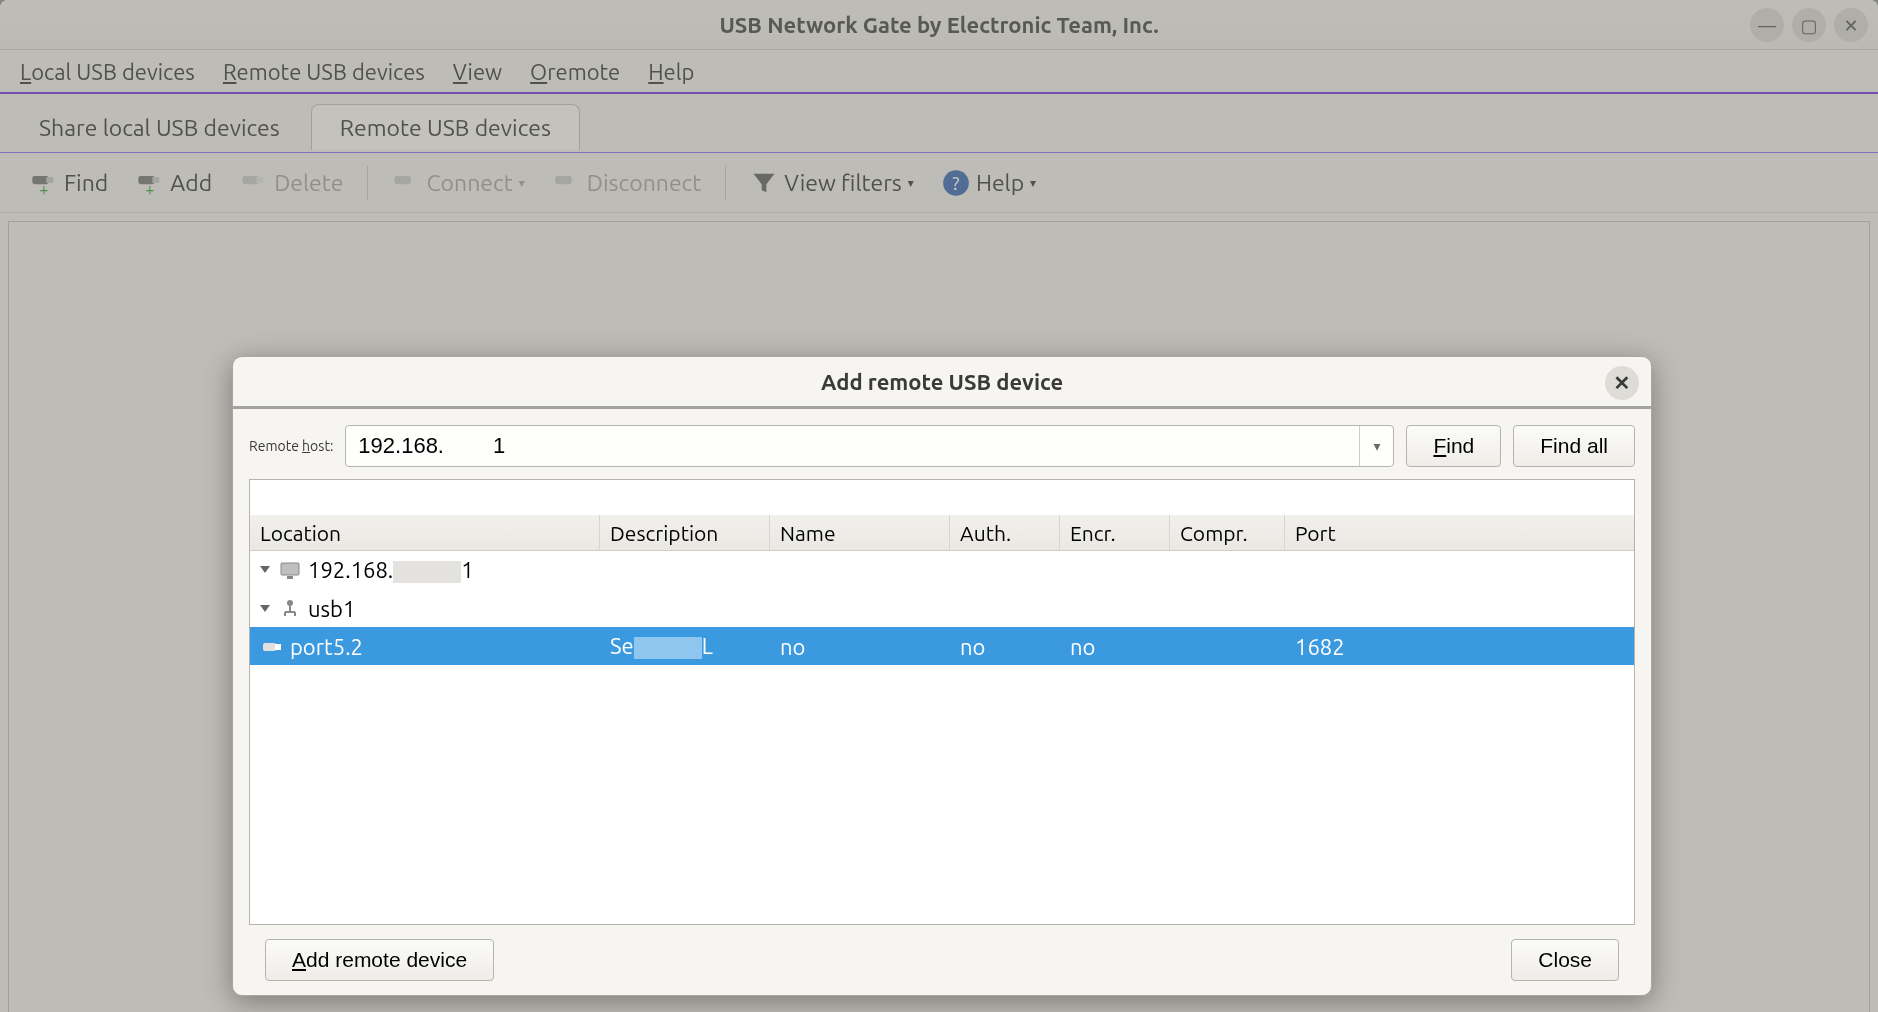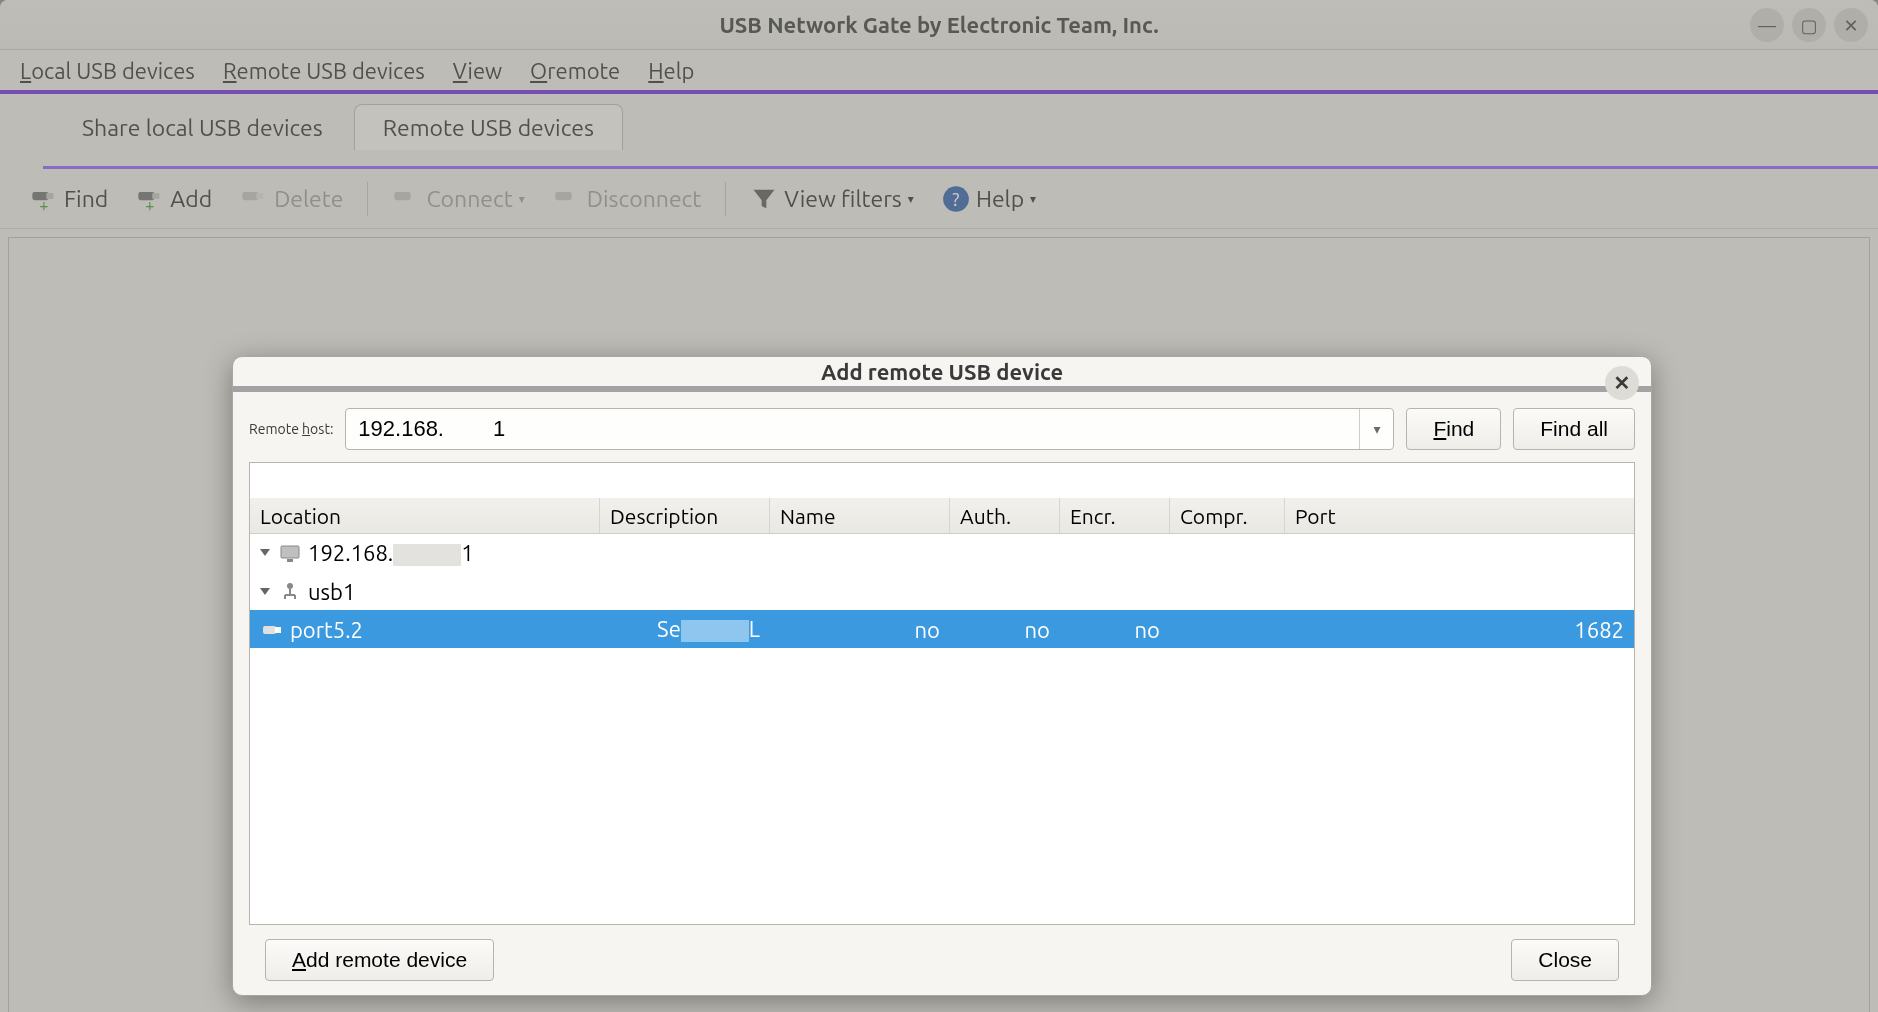--- a/index.html
+++ b/index.html
@@ -53,29 +53,28 @@
   cursor: default;
 }
 .menubar {
   height: 44px;
   display: flex;
   align-items: center;
   gap: 28px;
   padding: 0 20px;
   font-size: 22px;
   color: #2c2c2c;
-  border-bottom: 4px solid #6d28d9;
+  border-bottom: 2px solid #6d28d9;
 }
 .menubar .mi u { text-decoration: underline; }
 .tabs {
   display: flex;
-  padding: 10px 10px 16px 10px;
-  border-bottom: 3px solid #8b5cf6;
+  padding: 10px 10px 2px 10px;
+  border-bottom: 1px solid #8b5cf6;
   background: #e8e6e1;
-  margin-left: 43px;
 }
 .tab {
   padding: 10px 28px;
   font-size: 23px;
   color: #2c2c2c;
   border: 1px solid transparent;
   border-bottom: none;
   border-radius: 8px 8px 0 0;
   margin-right: 2px;
 }
@@ -125,29 +124,29 @@
   width: 1420px;
   height: 640px;
   background: #f6f5f1;
   border: 1px solid #a9a7a2;
   border-radius: 10px;
   box-shadow: 0 6px 28px rgba(0,0,0,0.35);
   display: flex;
   flex-direction: column;
 }
 .dlg-title {
-  height: 35px;
+  height: 52px;
   display: flex;
   align-items: center;
   justify-content: center;
   position: relative;
   font-size: 22px;
   font-weight: bold;
   color: #3a3a3a;
-  border-bottom: 6px solid #a3a3a3;
+  border-bottom: 3px solid #a3a3a3;
 }
 .dlg-close {
   position: absolute;
   right: 12px; top: 9px;
   width: 34px; height: 34px;
   border-radius: 50%;
   background: #dedcd7;
   display: flex;
   align-items: center;
   justify-content: center;
@@ -245,21 +244,20 @@
 .cell.loc  { width: 350px; display: flex; align-items: center; gap: 6px; }
 .cell.desc { width: 170px; }
 .cell.name { width: 180px; }
 .cell.auth { width: 110px; }
 .cell.encr { width: 110px; }
 .cell.compr{ width: 115px; }
 .cell.port { flex: 1; }
 .trow.selected {
   background: #3b99e0;
   color: #fff;
-  text-align: right;
 }
 .expander {
   width: 0; height: 0;
   border-left: 5px solid transparent;
   border-right: 5px solid transparent;
   border-top: 7px solid #666;
   display: inline-block;
   margin-right: 2px;
 }
 .indent1 { padding-left: 12px; }

